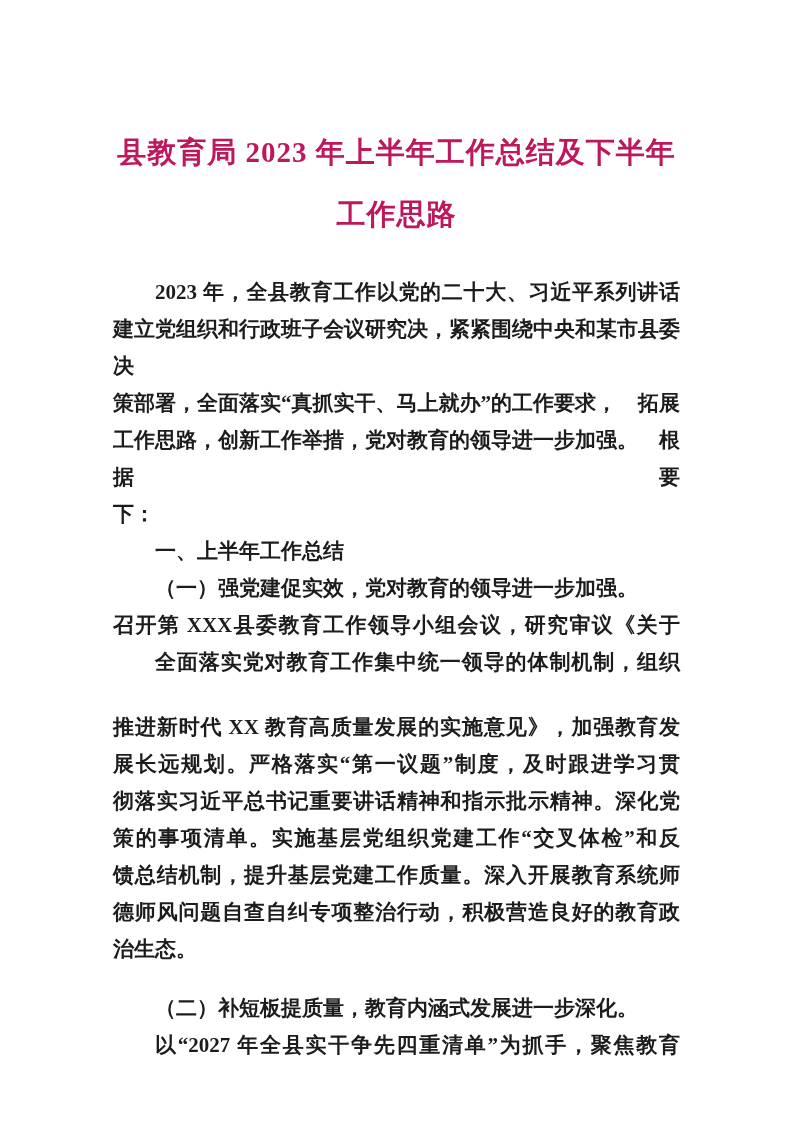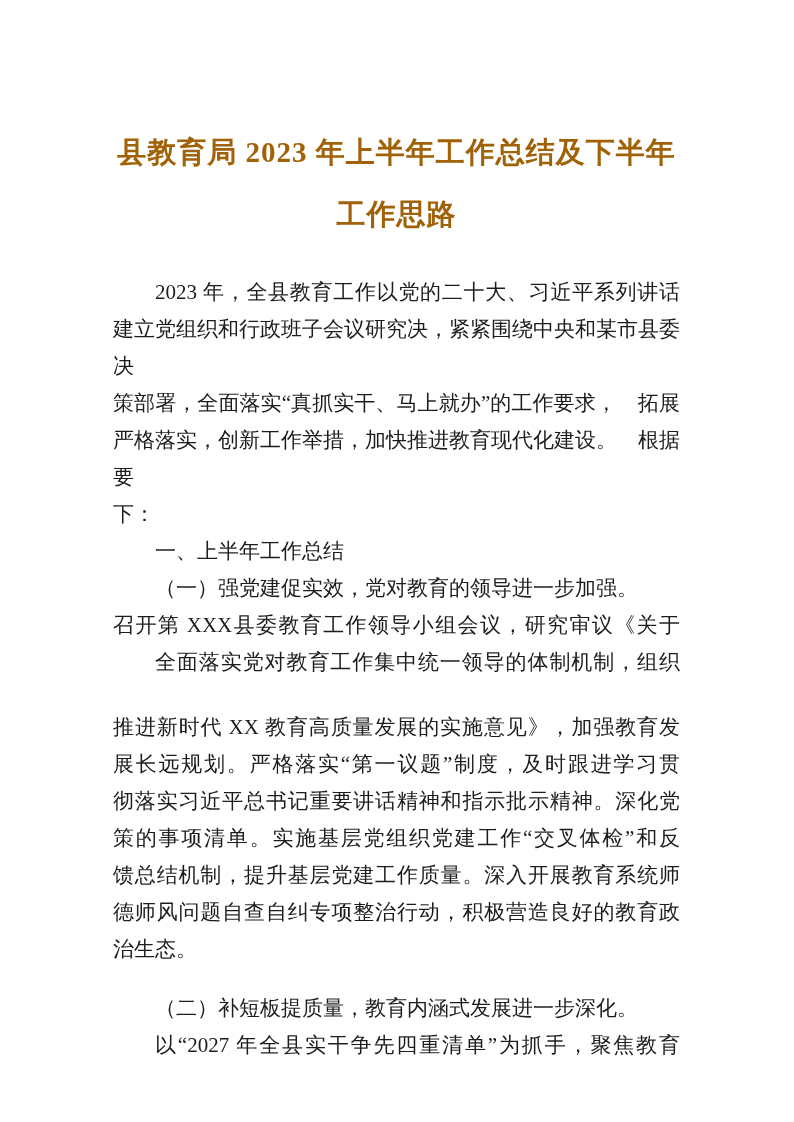--- a/index.html
+++ b/index.html
@@ -15,37 +15,38 @@
     overflow: hidden;
     font-family: "Liberation Serif", "DejaVu Serif", serif;
   }
   .doc-title {
     position: absolute;
     left: 113px;
     top: 121px;
     width: 567px;
     text-align: center;
     font-weight: bold;
-    color: #a16207;
+    color: #be185d;
     font-size: 29px;
     line-height: 62px;
     letter-spacing: 1px;
   }
   .doc-body {
     position: absolute;
     left: 113px;
     top: 274px;
     width: 567px;
     color: #1c1c1c;
     font-size: 21px;
     line-height: 37px;
   }
   .line {
     min-height: 37px;
     text-align: left;
+    font-weight: bold;
   }
   .indent {
     text-indent: 42px;
   }
   .fill {
     text-align: justify;
     text-align-last: justify;
   }
   .gap-lg { margin-top: 28px; }
   .gap-sm { margin-top: 22px; }
@@ -57,21 +58,21 @@
 
   <div class="doc-title">
     <div class="title-line">县教育局 2023 年上半年工作总结及下半年</div>
     <div class="title-line">工作思路</div>
   </div>
 
   <div class="doc-body">
     <div class="line indent fill">2023 年，全县教育工作以党的二十大、习近平系列讲话</div>
     <div class="line fill">建立党组织和行政班子会议研究决，紧紧围绕中央和某市县委决</div>
     <div class="line fill">策部署，全面落实“真抓实干、马上就办”的工作要求，　拓展</div>
-    <div class="line fill">严格落实，创新工作举措，加快推进教育现代化建设。　根据要</div>
+    <div class="line fill">工作思路，创新工作举措，党对教育的领导进一步加强。　根据要</div>
     <div class="line">下：</div>
     <div class="line indent">一、上半年工作总结</div>
     <div class="line indent">（一）强党建促实效，党对教育的领导进一步加强。</div>
     <div class="line fill">召开第 XXX县委教育工作领导小组会议，研究审议《关于</div>
     <div class="line indent fill">全面落实党对教育工作集中统一领导的体制机制，组织</div>
     <div class="line fill gap-lg">推进新时代 XX 教育高质量发展的实施意见》，加强教育发</div>
     <div class="line fill">展长远规划。严格落实“第一议题”制度，及时跟进学习贯</div>
     <div class="line fill">彻落实习近平总书记重要讲话精神和指示批示精神。深化党</div>
     <div class="line fill">策的事项清单。实施基层党组织党建工作“交叉体检”和反</div>
     <div class="line fill">馈总结机制，提升基层党建工作质量。深入开展教育系统师</div>

